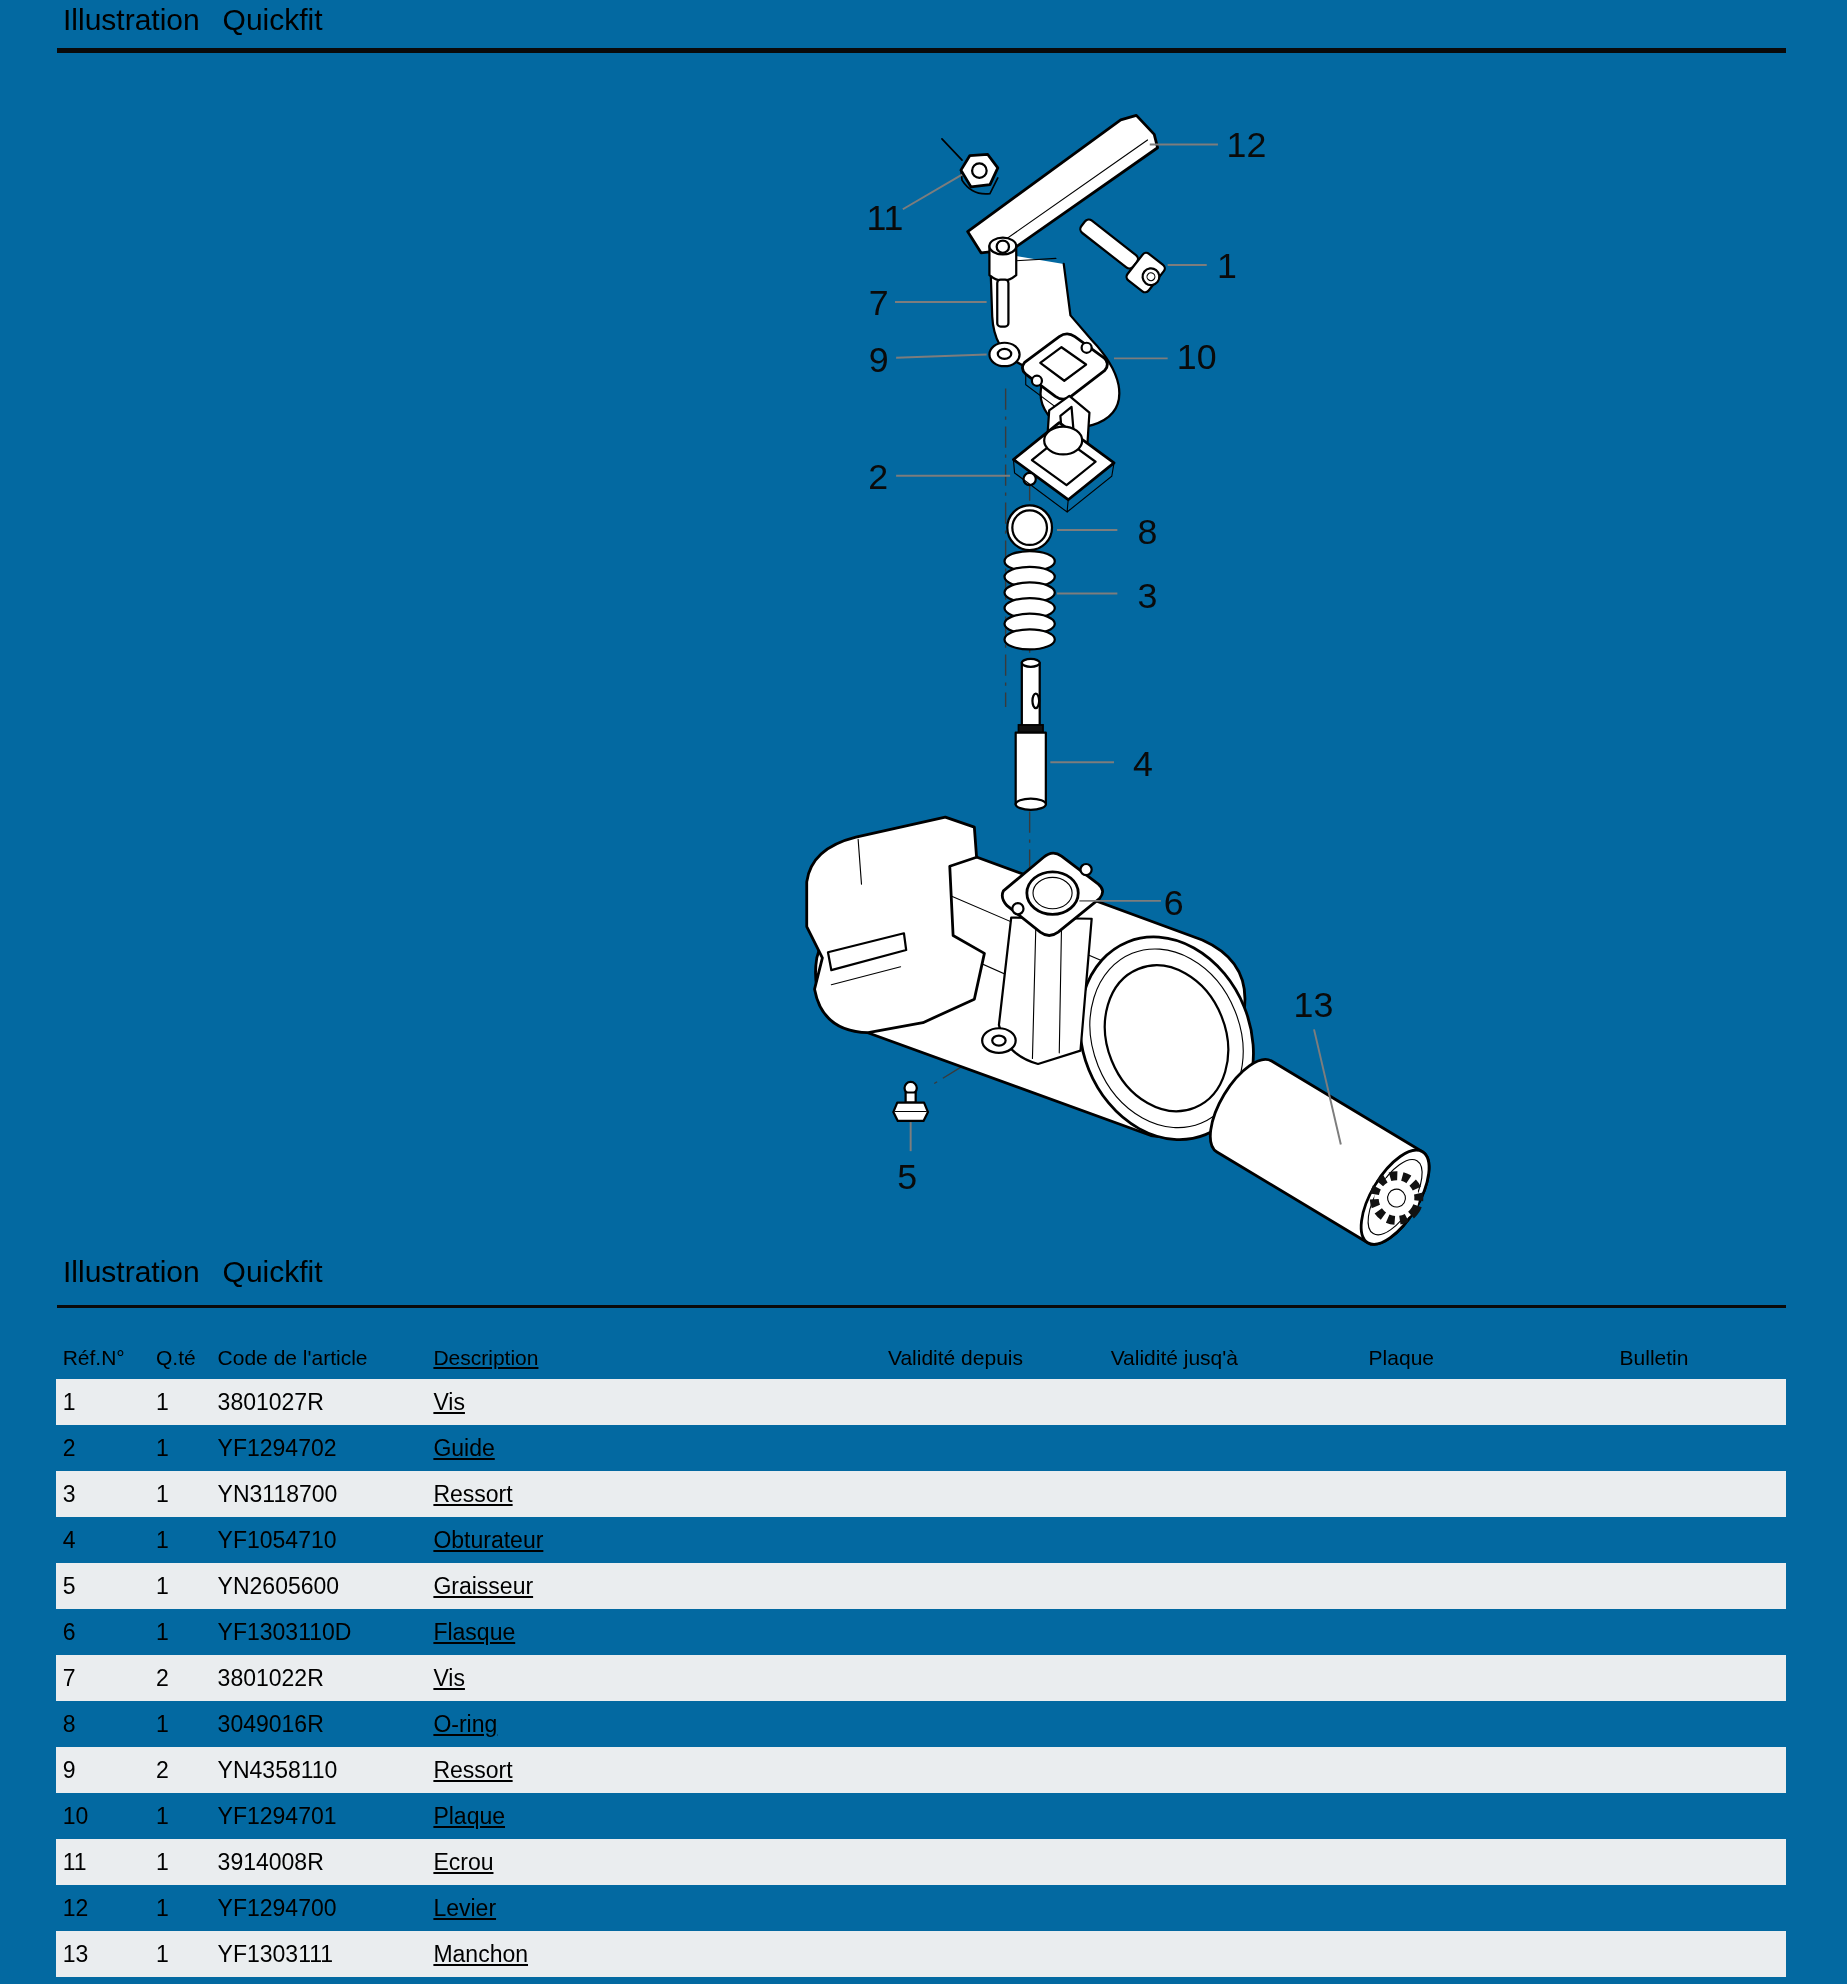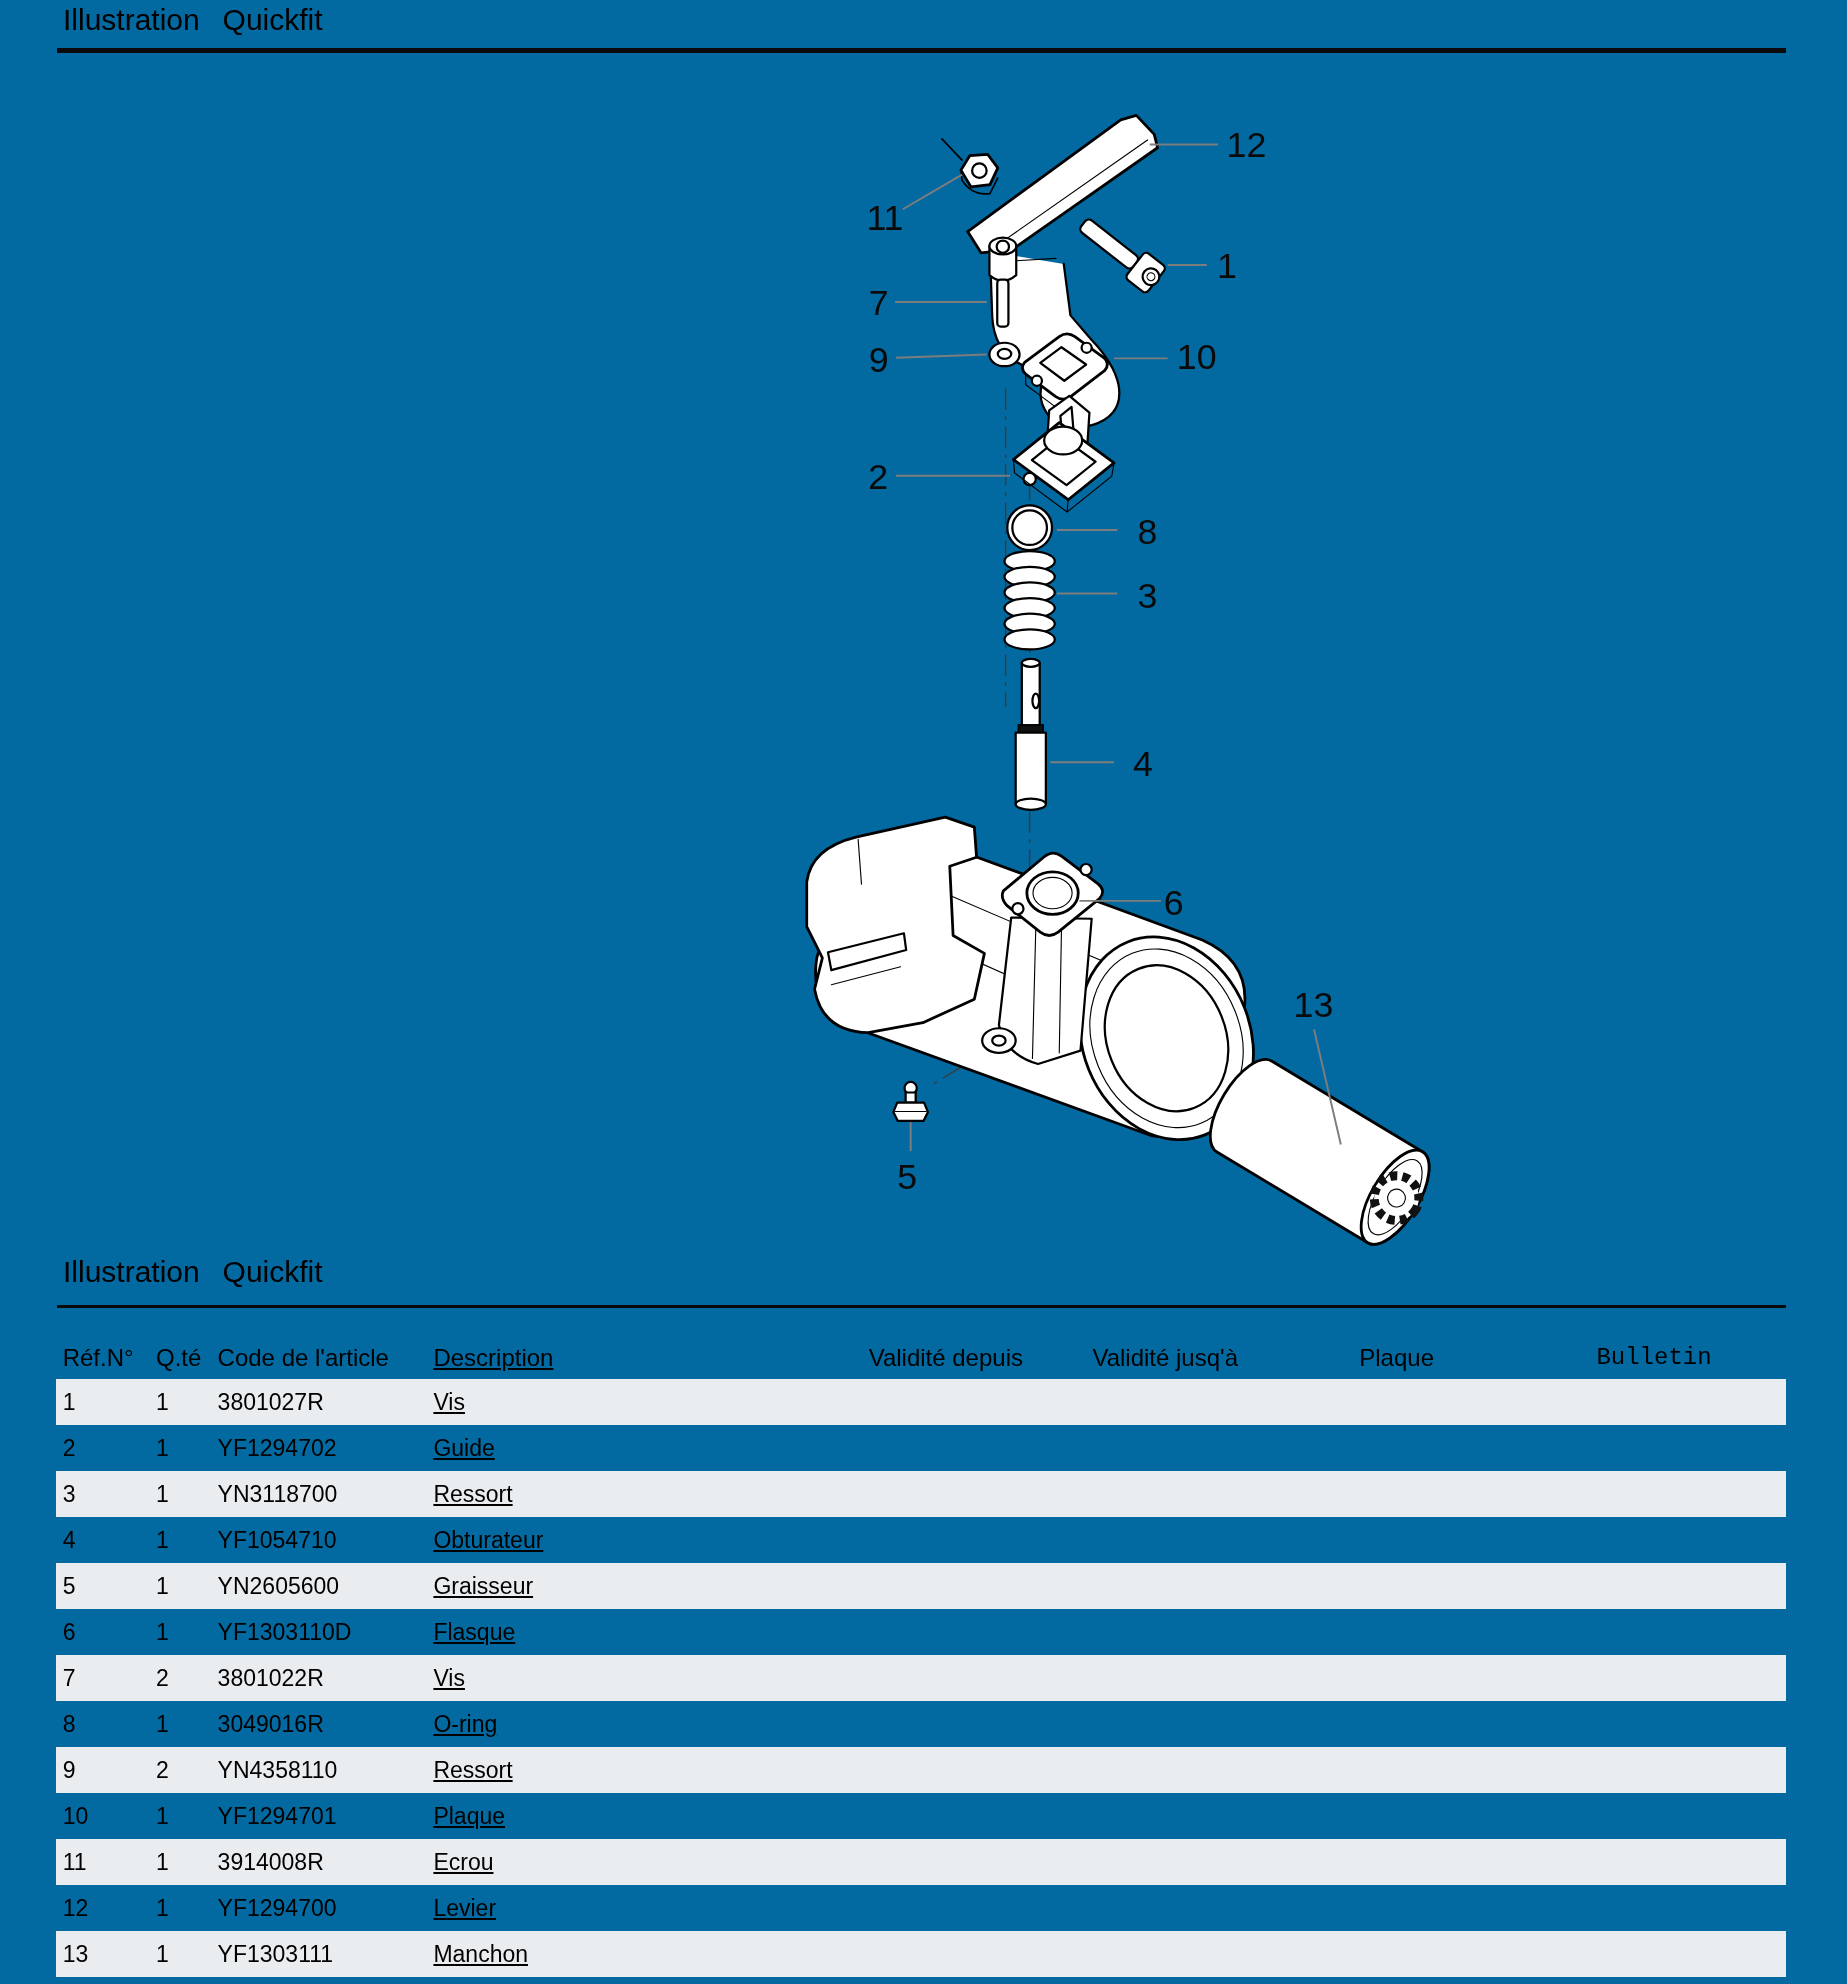--- a/index.html
+++ b/index.html
@@ -14,23 +14,23 @@
   .p{fill:#fff;stroke:#000;stroke-width:4;stroke-linejoin:round;stroke-linecap:round;}
   .p5{fill:#fff;stroke:#000;stroke-width:5;stroke-linejoin:round;stroke-linecap:round;}
   .ln{fill:none;stroke:#000;stroke-width:3;stroke-linecap:round;}
   .thin{fill:none;stroke:#000;stroke-width:2;stroke-linecap:round;}
   .ld{fill:none;stroke:#7d7d7d;stroke-width:3.5;}
   .cl{fill:none;stroke:#3a3a3a;stroke-width:2.5;stroke-dasharray:38 12 6 12;}
   .num{font-size:64px;fill:#0a0a0a;text-anchor:middle;font-family:"Liberation Sans",sans-serif;}
   .dark{fill:#111;stroke:#000;stroke-width:3;}
   .thead{position:absolute;left:56px;top:1340px;width:1730px;height:36px;display:grid;
          grid-template-columns:87px 64px 218px 319px 279px 215px 196px 352px;
-         font-size:24px;line-height:36px;}
+         font-size:21px;line-height:36px;}
   .thead .c5,.thead .c6,.thead .c7{text-align:right;padding-left:0;}
-  .thead .c8{text-align:center;padding-left:88px;font-family:Liberation Mono, monospace;}
+  .thead .c8{text-align:center;padding-left:88px;}
   .tbody{position:absolute;left:56px;top:1379px;width:1730px;}
   .trow{display:grid;grid-template-columns:87px 64px 218px 319px 279px 215px 196px 352px;
         height:46px;font-size:23px;line-height:46px;}
   .trow:nth-child(odd){background:#eaedef;}
   .c1{padding-left:6.7px;}.c2{padding-left:13px;}.c3{padding-left:10.6px;}.c4{padding-left:8.4px;text-decoration:underline;}
 </style>
 </head>
 <body>
 
 <div class="page">

